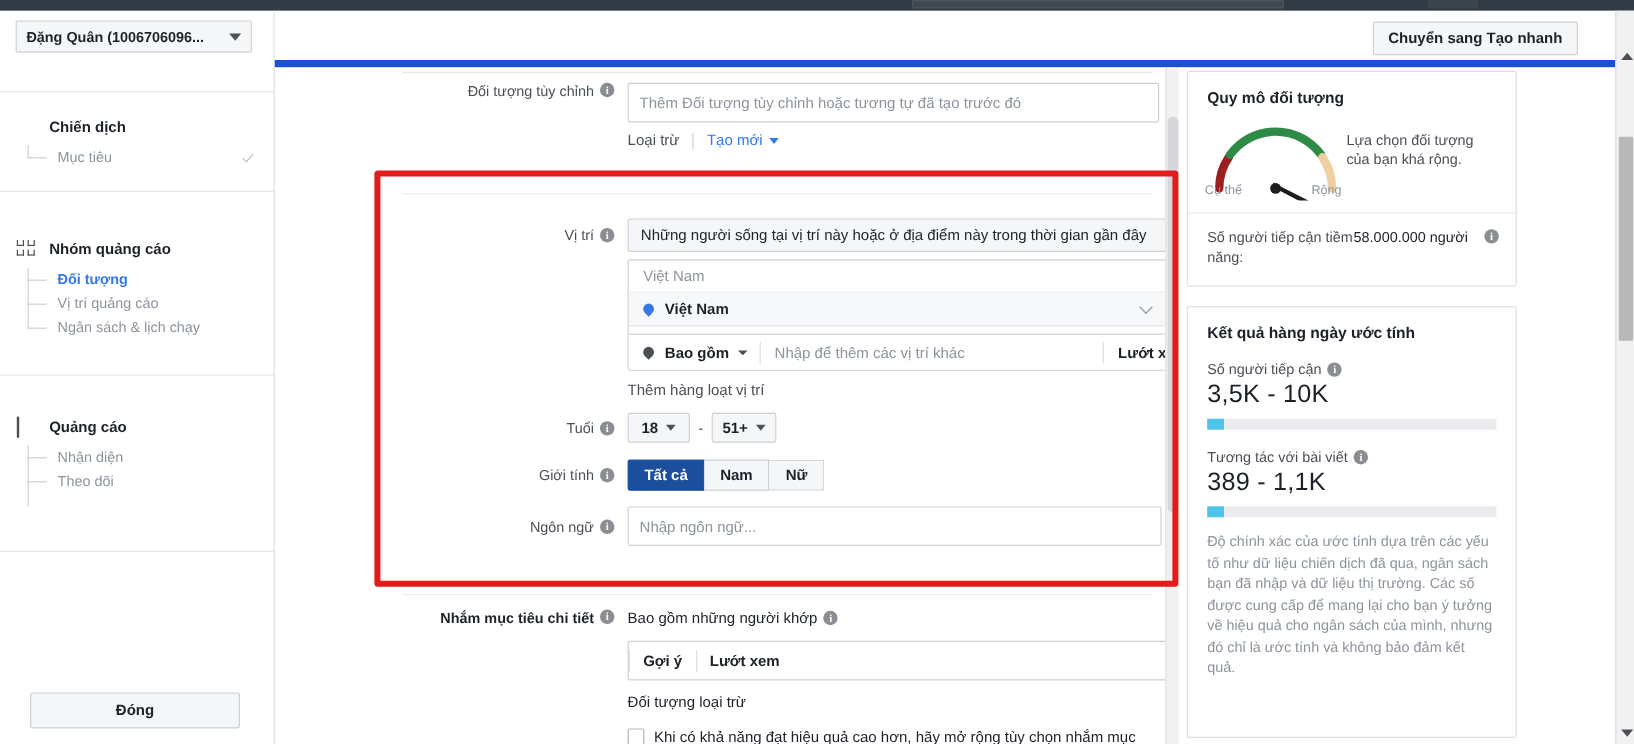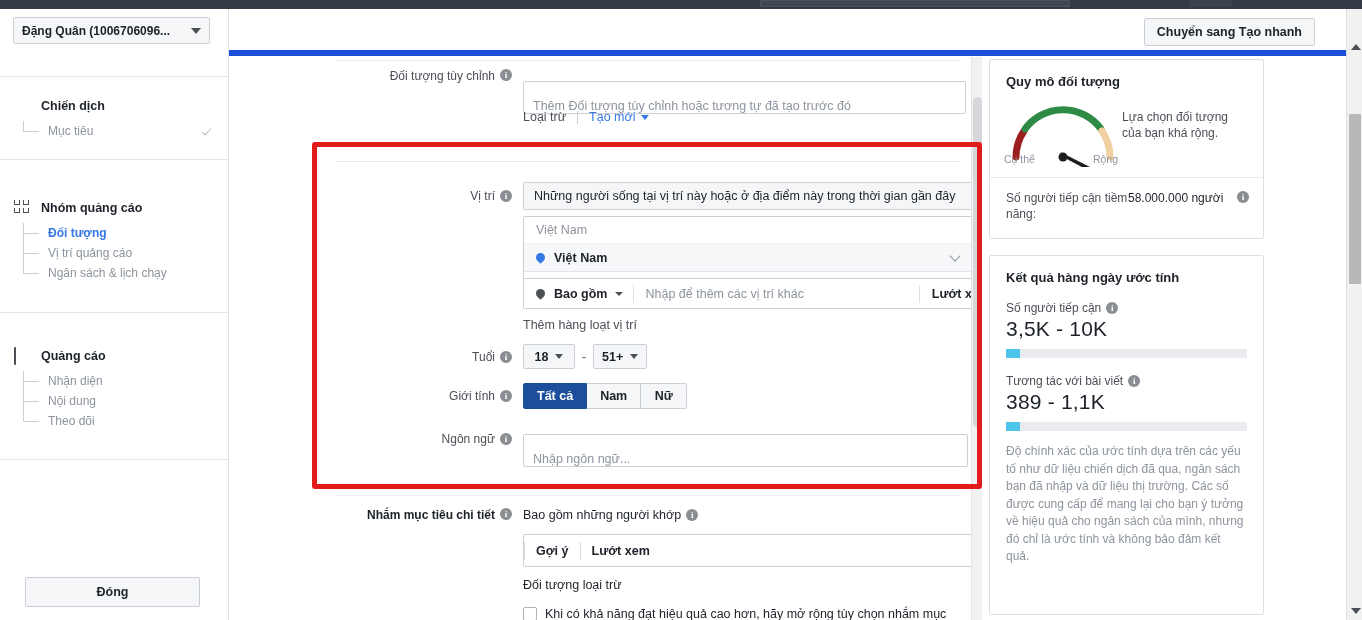--- a/index.html
+++ b/index.html
@@ -128,22 +128,22 @@
   }
   .flabel.b { font-weight: bold; color: #1d2129; }
   .info {
     display: inline-block; width: 12px; height: 12px; border-radius: 50%;
     background: #8a8d91; color: #fff; font-size: 9px; font-weight: bold;
     line-height: 12px; text-align: center; margin-left: 5px;
     font-family: "Liberation Serif", serif; flex: none;
   }
   .txtinput {
     border: 1px solid #ccd0d5; border-radius: 2px; background: #fff;
-    display: flex; align-items: flex-end; padding: 0 9px;
-    font-size: 12.5px; color: #8d949e; margin-top: 12px;
+    display: flex; align-items: center; padding: 0 9px;
+    font-size: 12.5px; color: #8d949e;
   }
   .link { color: #3578e5; cursor: pointer; }
   .muted-link { color: #4b4f56; cursor: pointer; }
 
   .sep-line { position: absolute; height: 1px; background: #e9ebee; }
 
   
   .locbox {
     position: absolute; border: 1px solid #ccd0d5; border-radius: 2px;
     background: #fff;
@@ -347,24 +347,20 @@
     <div class="side-section" style="top:336px">
       <div class="side-head">
         <span class="ico"><span class="ico-screen"></span></span>
         <span>Quảng cáo</span>
       </div>
       <div class="side-items">
         <div class="tree-lines" style="top:0;height:51px"></div>
         <div class="side-item">
           <span class="dash"></span>
           <span>Nhận diện</span>
-        </div>
-        <div class="side-item">
-          <span class="dash"></span>
-          <span>Nội dung</span>
         </div>
         <div class="side-item">
           <span class="dash"></span>
           <span>Theo dõi</span>
         </div>
       </div>
     </div>
 
     <div class="side-sep" style="top:450px"></div>
 

